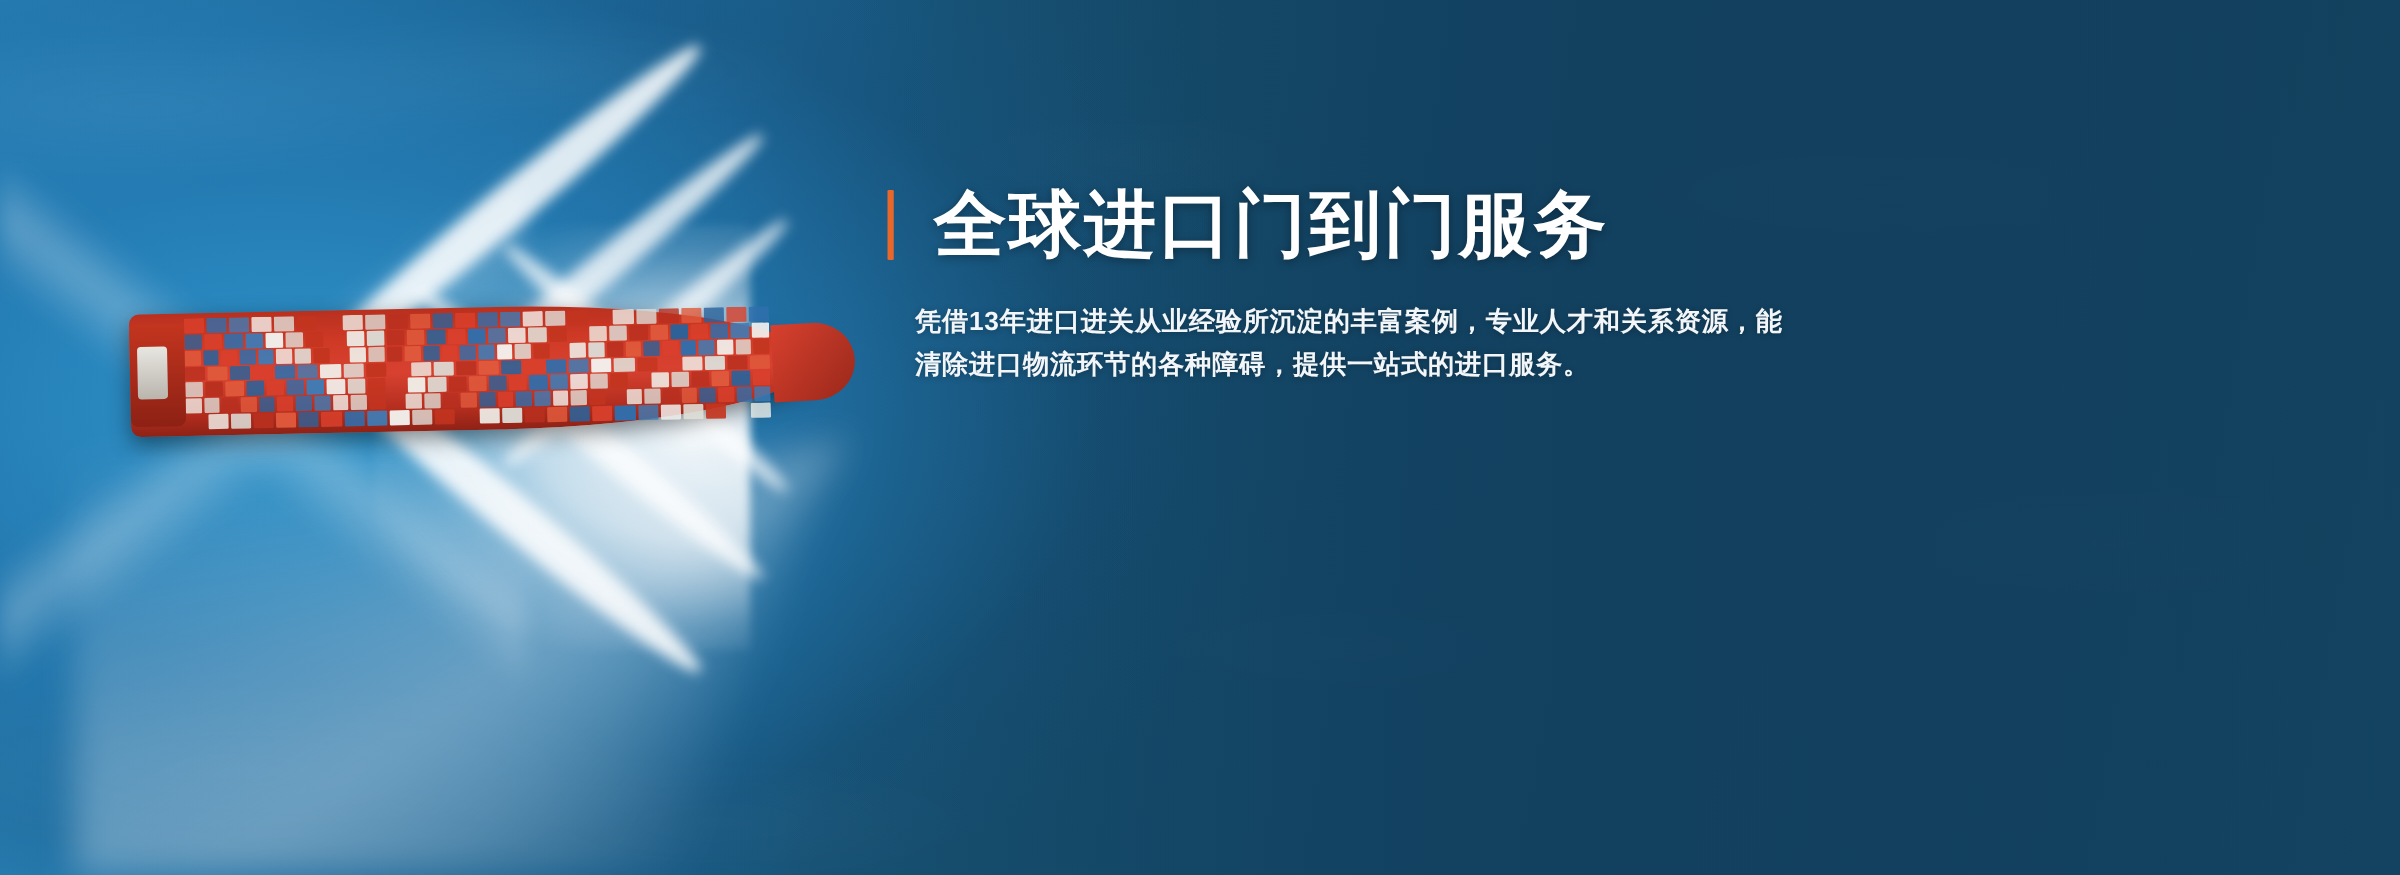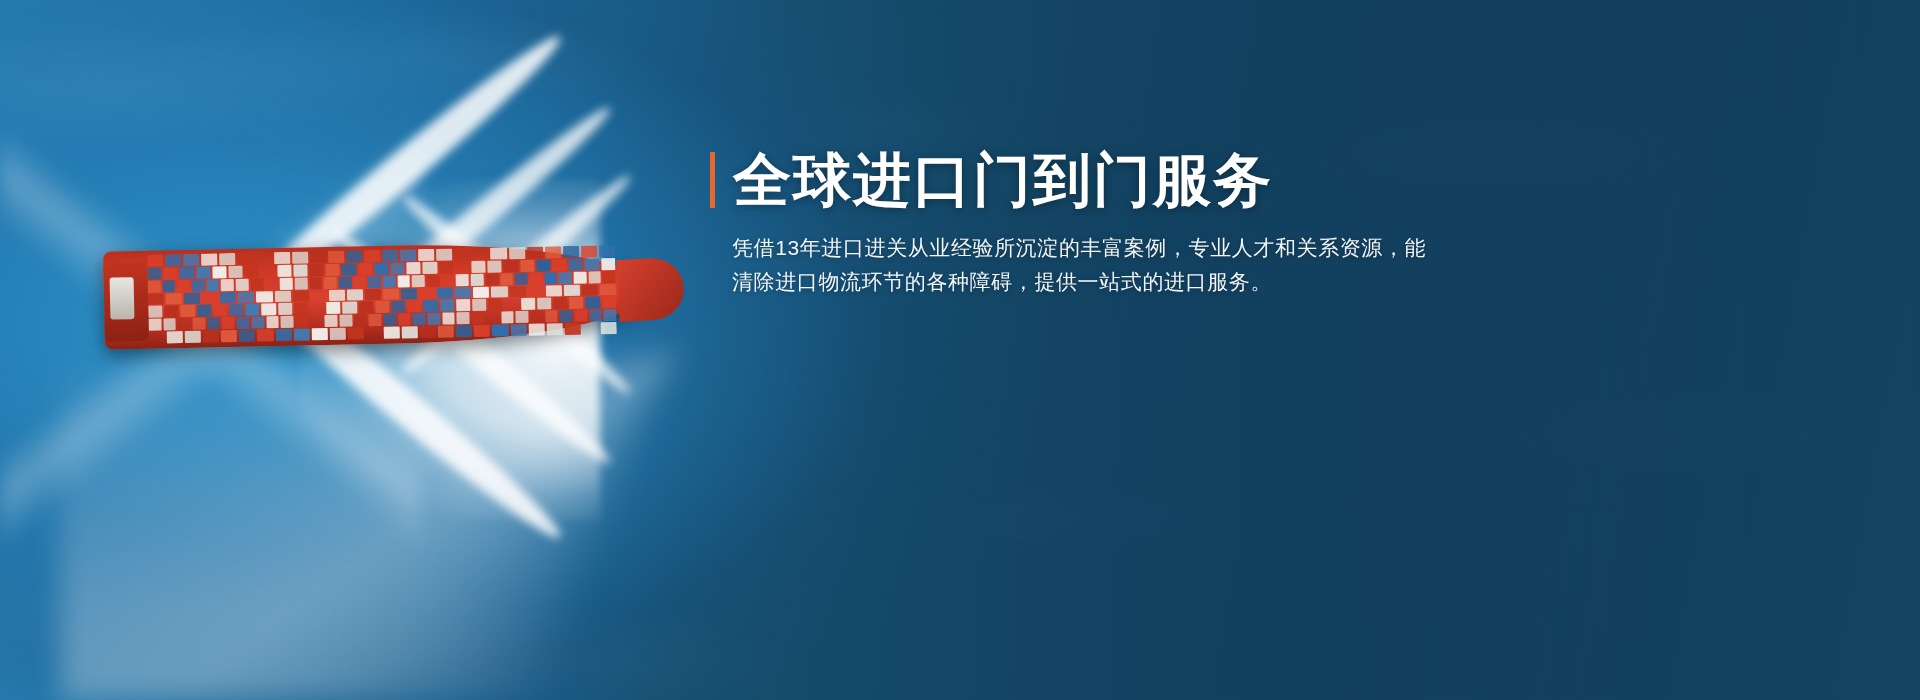--- a/index.html
+++ b/index.html
@@ -144,22 +144,22 @@
 
   
   .content{
     position:absolute;
     left:710px; top:150px;
     width:760px;
     color:#fff;
   }
   .headline{
     display:flex; align-items:center;
-    gap:18px;
-    margin-bottom:20px;
+    gap:32px;
+    margin-bottom:30px;
   }
   .accent-bar{
     width:5px; height:56px;
     background:#e8672a;
     flex:0 0 auto;
     border-radius:1px;
   }
   .headline-text{
     font-size:58px;
     font-weight:700;
@@ -171,21 +171,21 @@
   .subhead{
     font-size:41px;
     font-weight:400;
     letter-spacing:2px;
     margin:0 0 22px 22px;
     text-shadow:0 2px 7px rgba(0,0,0,.33);
     white-space:nowrap;
   }
   .body-copy{
     font-size:21px;
-    font-weight:400;
+    font-weight:700;
     line-height:1.62;
     letter-spacing:.6px;
     margin-left:22px;
     width:700px;
     color:#f2f6f9;
     text-shadow:0 1px 5px rgba(0,0,0,.30);
   }
 </style>
 </head>
 <body>

